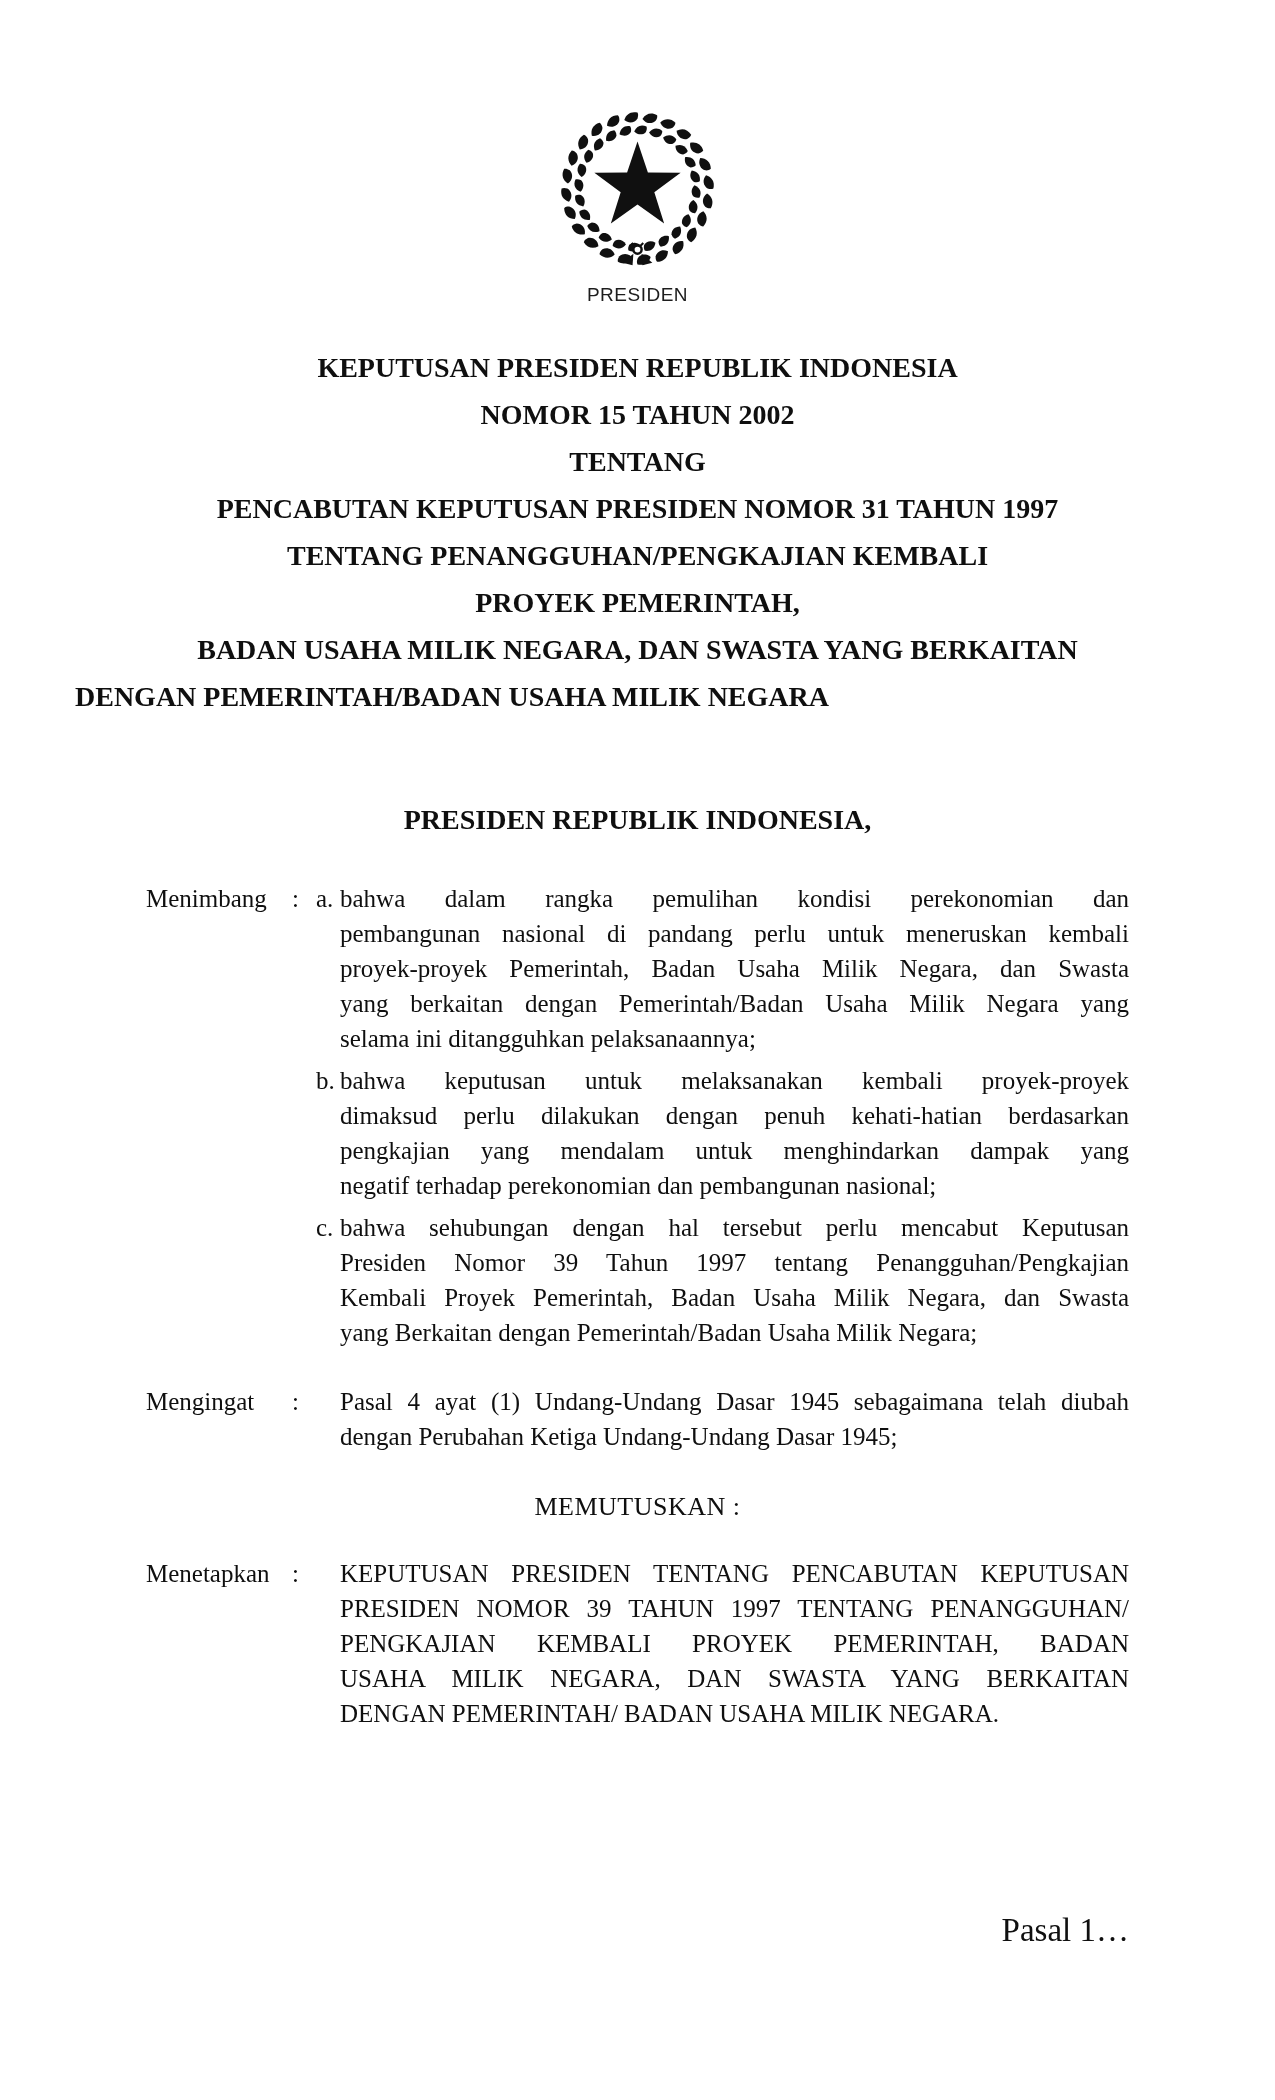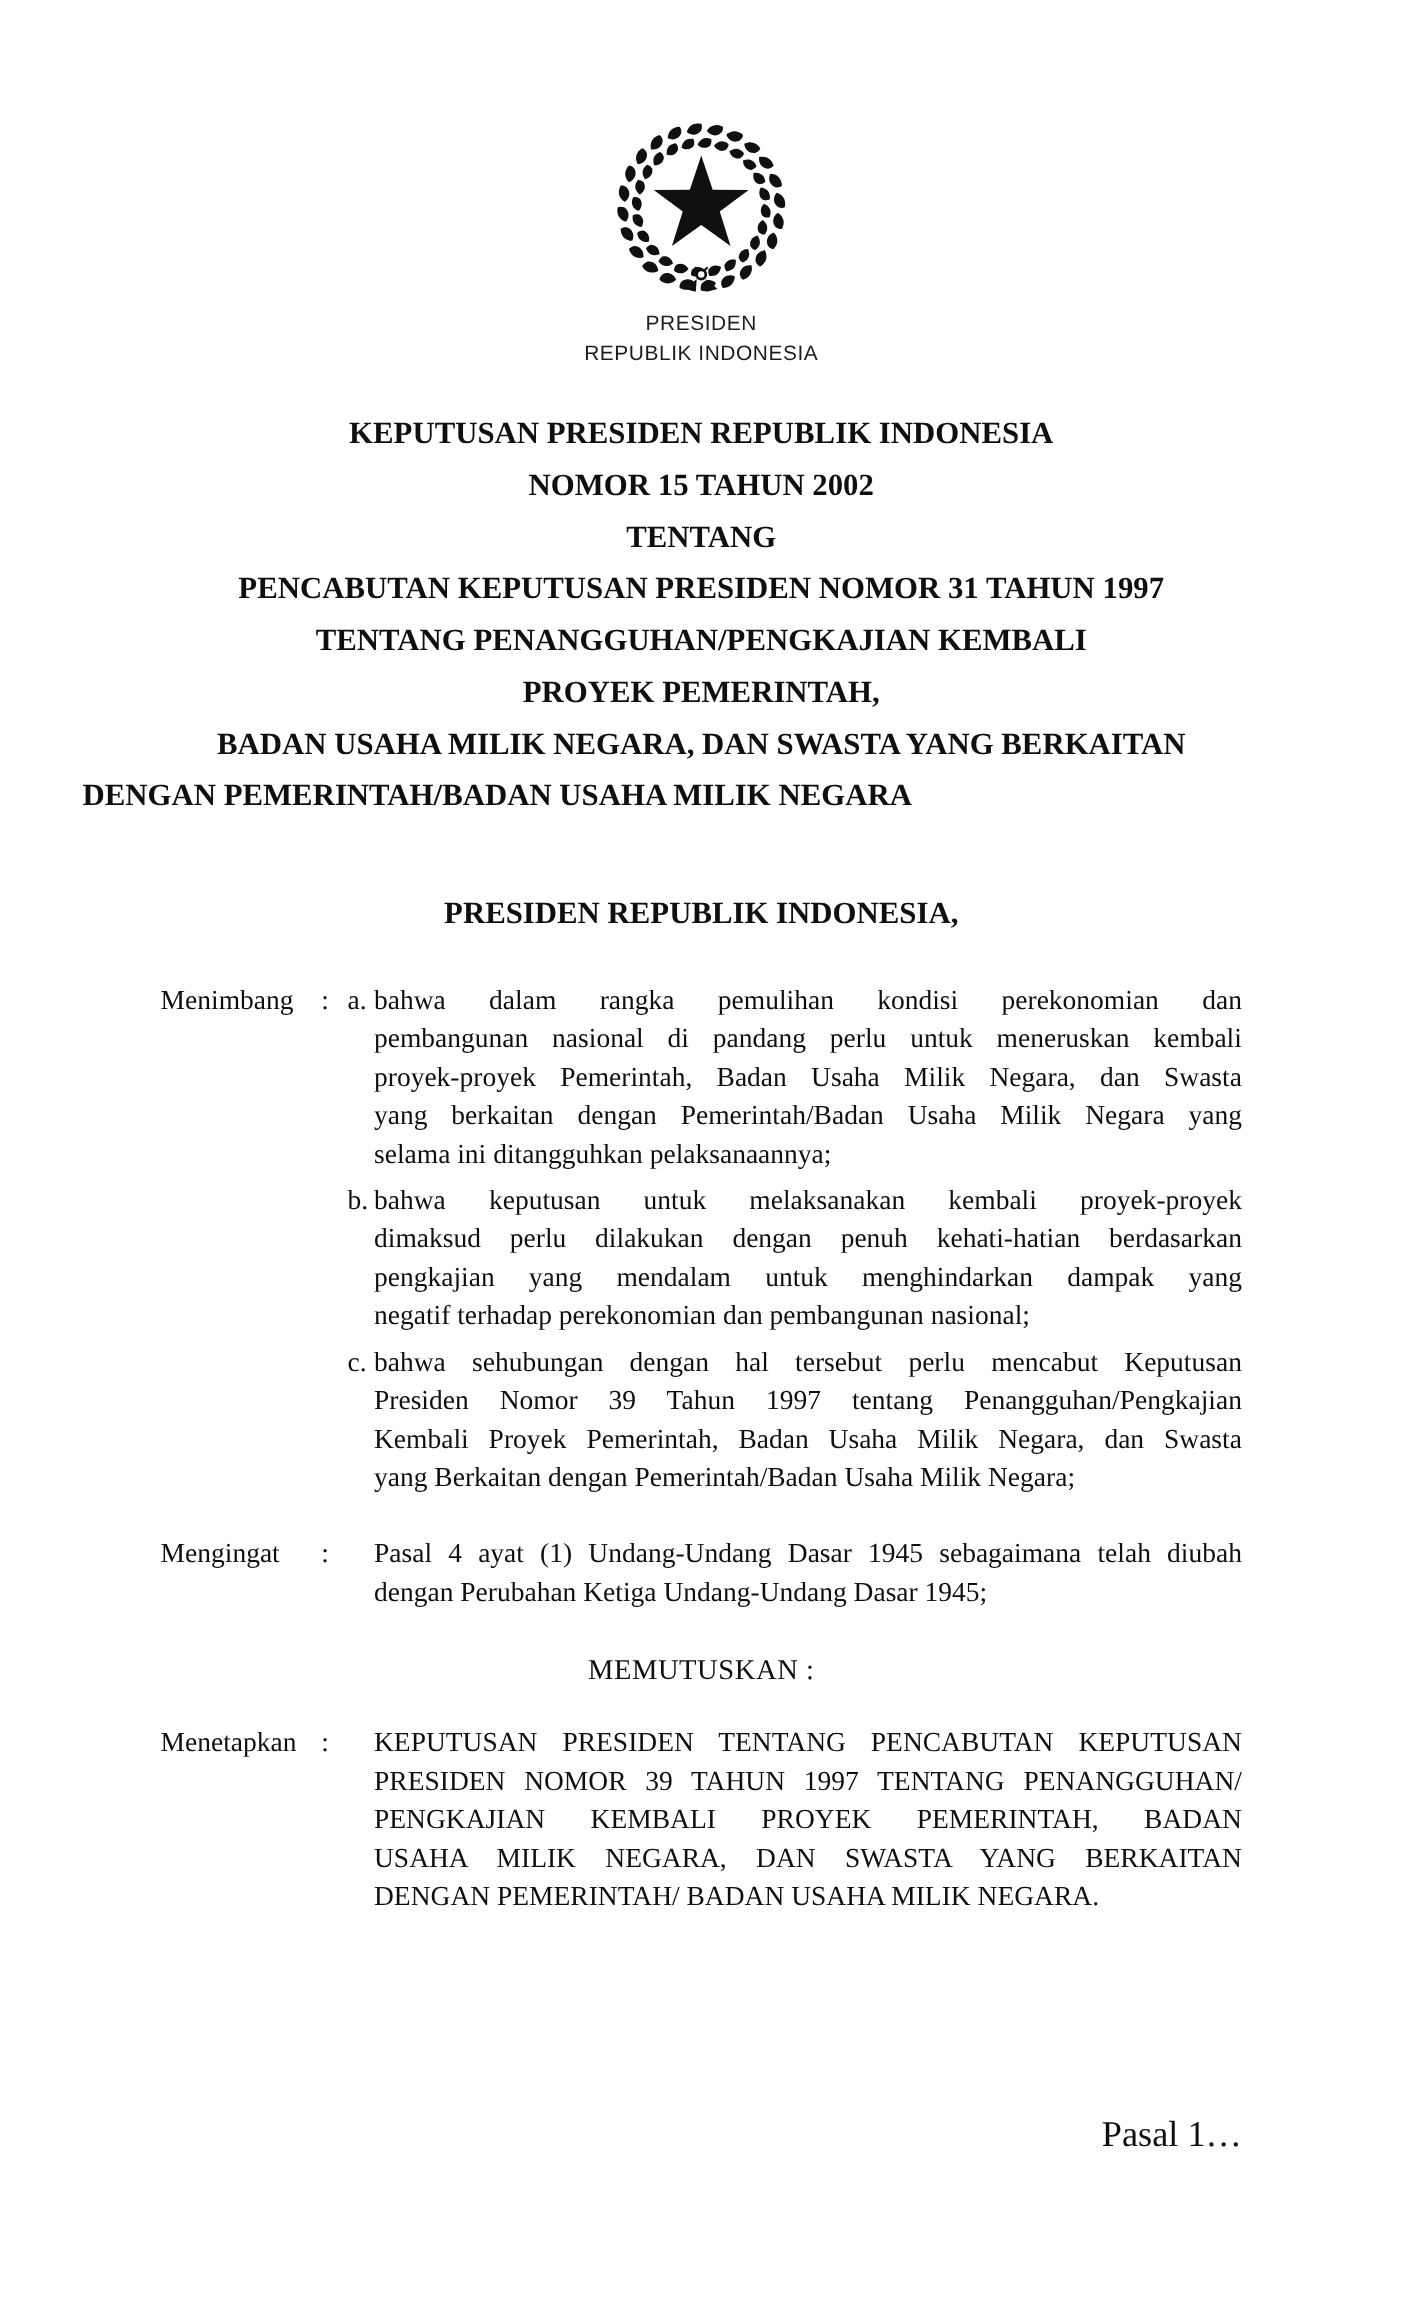--- a/index.html
+++ b/index.html
@@ -38,21 +38,21 @@
   }
   
   .doc-title {
     margin-top: 36px;
     font-size: 28px;
     font-weight: bold;
     line-height: 47px;
   }
   .doc-title .tline { text-align: center; text-align-last: center; }
   .preamble-heading {
-    margin-top: 60px;
+    margin-top: 76px;
     font-size: 28px;
     font-weight: bold;
     line-height: 47px;
     text-align: center;
   }
   
   .content {
     width: 983px;
     margin: 38px auto 0 auto;
     font-size: 25px;
@@ -149,21 +149,20 @@
           </g>
         <polygon points="100,43 112.6,80.6 152.3,81 120.4,104.6 132.3,142.5 100,119.5 67.7,142.5 79.6,104.6 47.7,81 87.4,80.6"></polygon>
         <path d="M93,166 L100,173 L107,166" fill="none" stroke="#101010" stroke-width="2.5"></path>
         <circle cx="100" cy="174" r="5" fill="#ffffff" stroke="#101010" stroke-width="3"></circle>
         <path d="M95,179 L82,190 L94,193 Z"></path>
         <path d="M105,179 L118,190 L106,193 Z"></path>
       </svg>
     </div>
     <div class="org">
       <div>PRESIDEN</div>
-      <div>REPUBLIK INDONESIA</div>
     </div>
   </div>
 
   <div class="doc-title">
       <div class="tline">KEPUTUSAN PRESIDEN REPUBLIK INDONESIA</div>
       <div class="tline">NOMOR 15 TAHUN 2002</div>
       <div class="tline">TENTANG</div>
       <div class="tline">PENCABUTAN KEPUTUSAN PRESIDEN NOMOR 31 TAHUN 1997</div>
       <div class="tline">TENTANG PENANGGUHAN/PENGKAJIAN KEMBALI</div>
       <div class="tline">PROYEK PEMERINTAH,</div>

